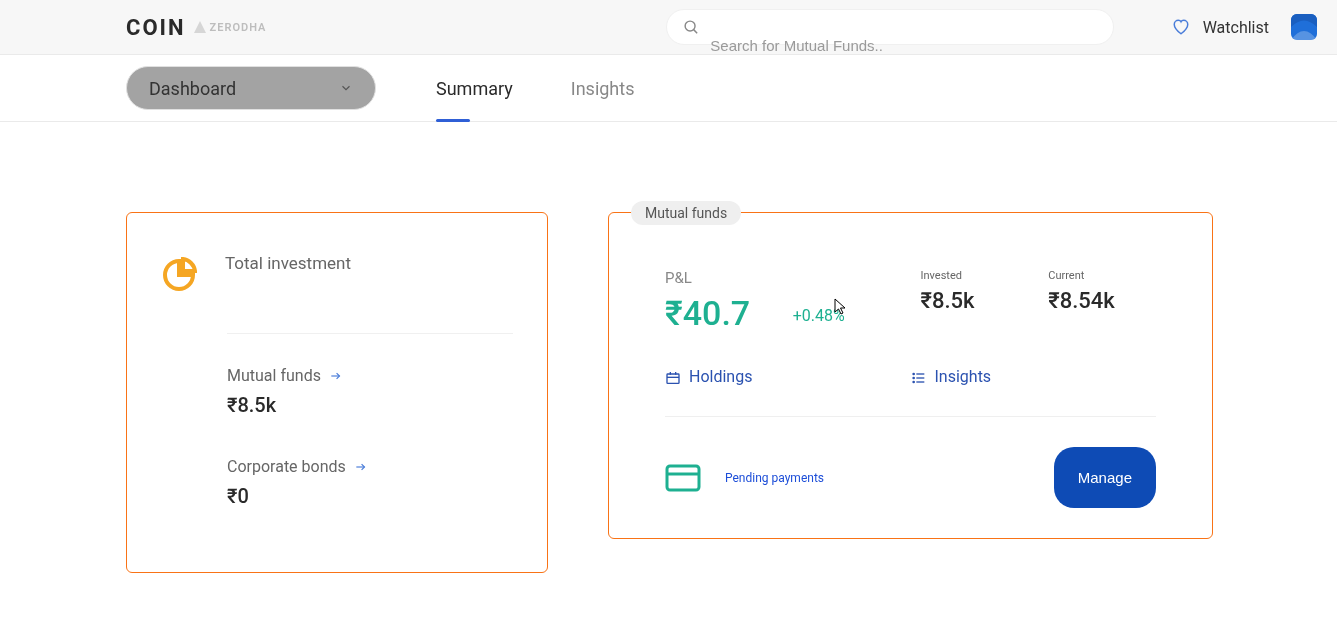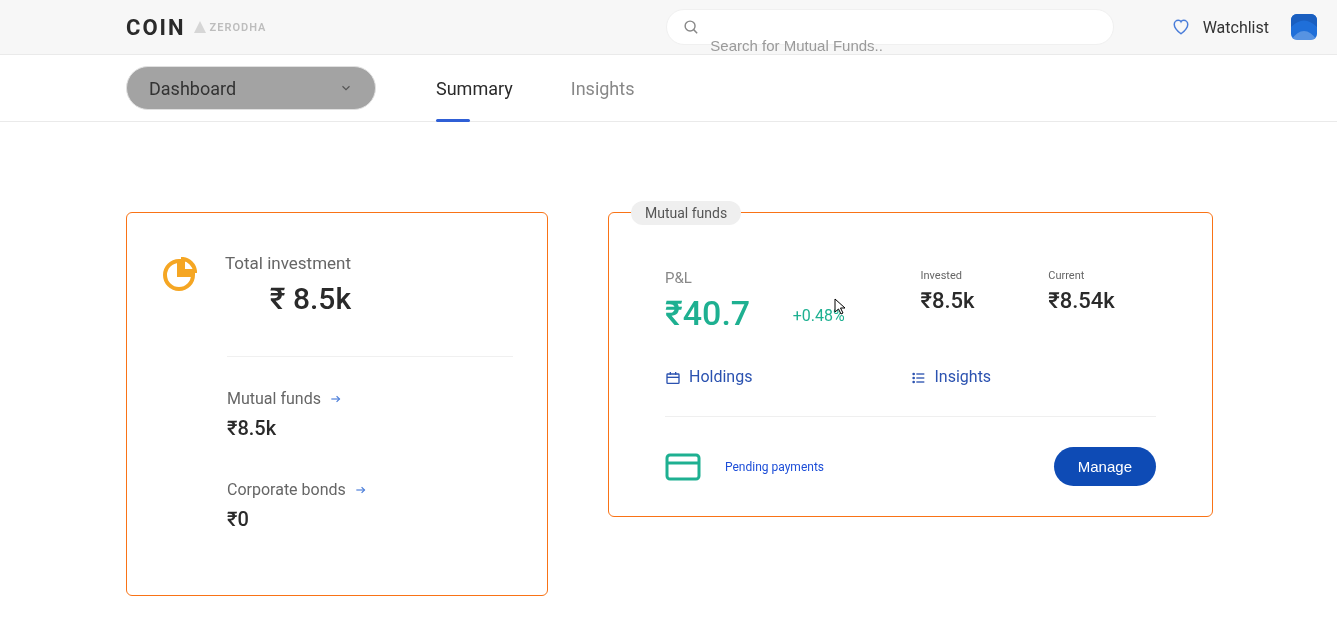--- a/index.html
+++ b/index.html
@@ -103,21 +103,21 @@
       display: flex; align-items: flex-end; gap: 8px;
       color: #2b52b0; font-size: 16px; cursor: pointer; margin-top: 34px;
     }
     .right-divider { height: 1px; background: #efefef; margin-top: 30px;}
     .pending-row { display: flex; align-items: center; justify-content: space-between; margin-top: 30px;}
     .pending-left { display: flex; align-items: center; gap: 24px;}
     .card-icon { width: 36px; height: 28px; }
     .pending-text { font-size: 12px; font-weight: 400; color: #1d4ed8;}
     .manage-btn {
       background: #0e4bb5; color: #fff; border: none;
-      padding: 11px 24px; border-radius: 20px; font-size: 15px;
+      padding: 22px 24px; border-radius: 20px; font-size: 15px;
       cursor: pointer; font-weight: 500;
     }
     .cursor {
       position: absolute; left: 834px; top: 298px; pointer-events: none;
       width: 14px; height: 18px;
     }
     .links-grid { display: grid; grid-template-columns: 1fr 1fr; }
   </style>
 </head>
 <body>
@@ -173,21 +173,20 @@
 
 <div class="content">
   <div class="card left-card">
     <div class="ti-row">
       <svg class="pie-icon" viewBox="0 0 36 36">
         <path d="M18 4 A14 14 0 1 0 32 18 L18 18 Z" fill="none" stroke="#f5a623" stroke-width="4"></path>
         <path d="M22 2 A14 14 0 0 1 34 14 L22 14 Z" fill="none" stroke="#f5a623" stroke-width="4"></path>
       </svg>
       <div>
         <div class="ti-label">Total investment</div>
-        <div class="ti-value">₹ 8.5k</div>
       </div>
     </div>
     <div class="divider"></div>
     <div class="sub-item">
       <div class="sub-label">
         <span>Mutual funds</span>
         <svg width="14" height="14" viewBox="0 0 24 24" fill="none" stroke="#4a7dd9" stroke-width="2">
             <line x1="4" y1="12" x2="18" y2="12"></line>
             <polyline points="13 7 18 12 13 17"></polyline>
           </svg>

